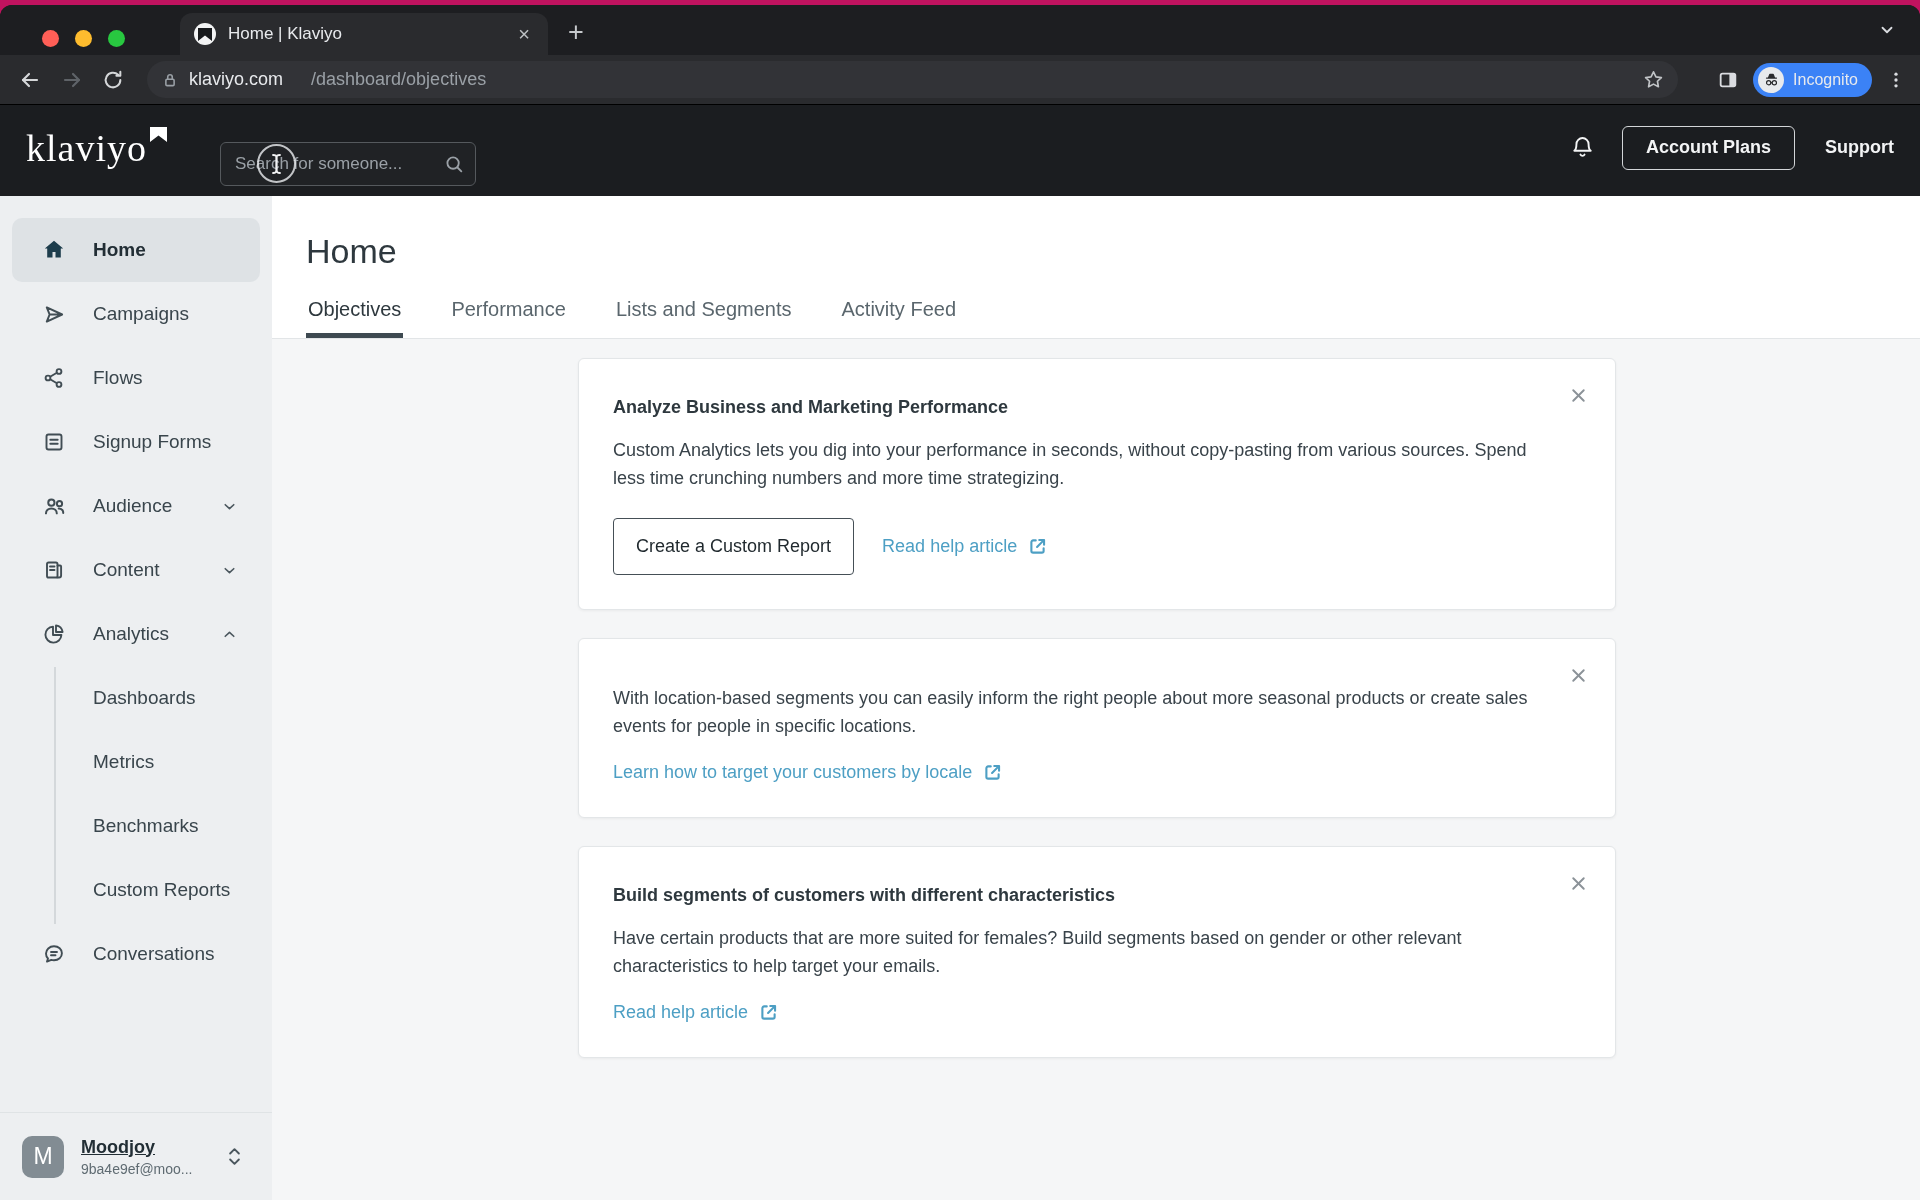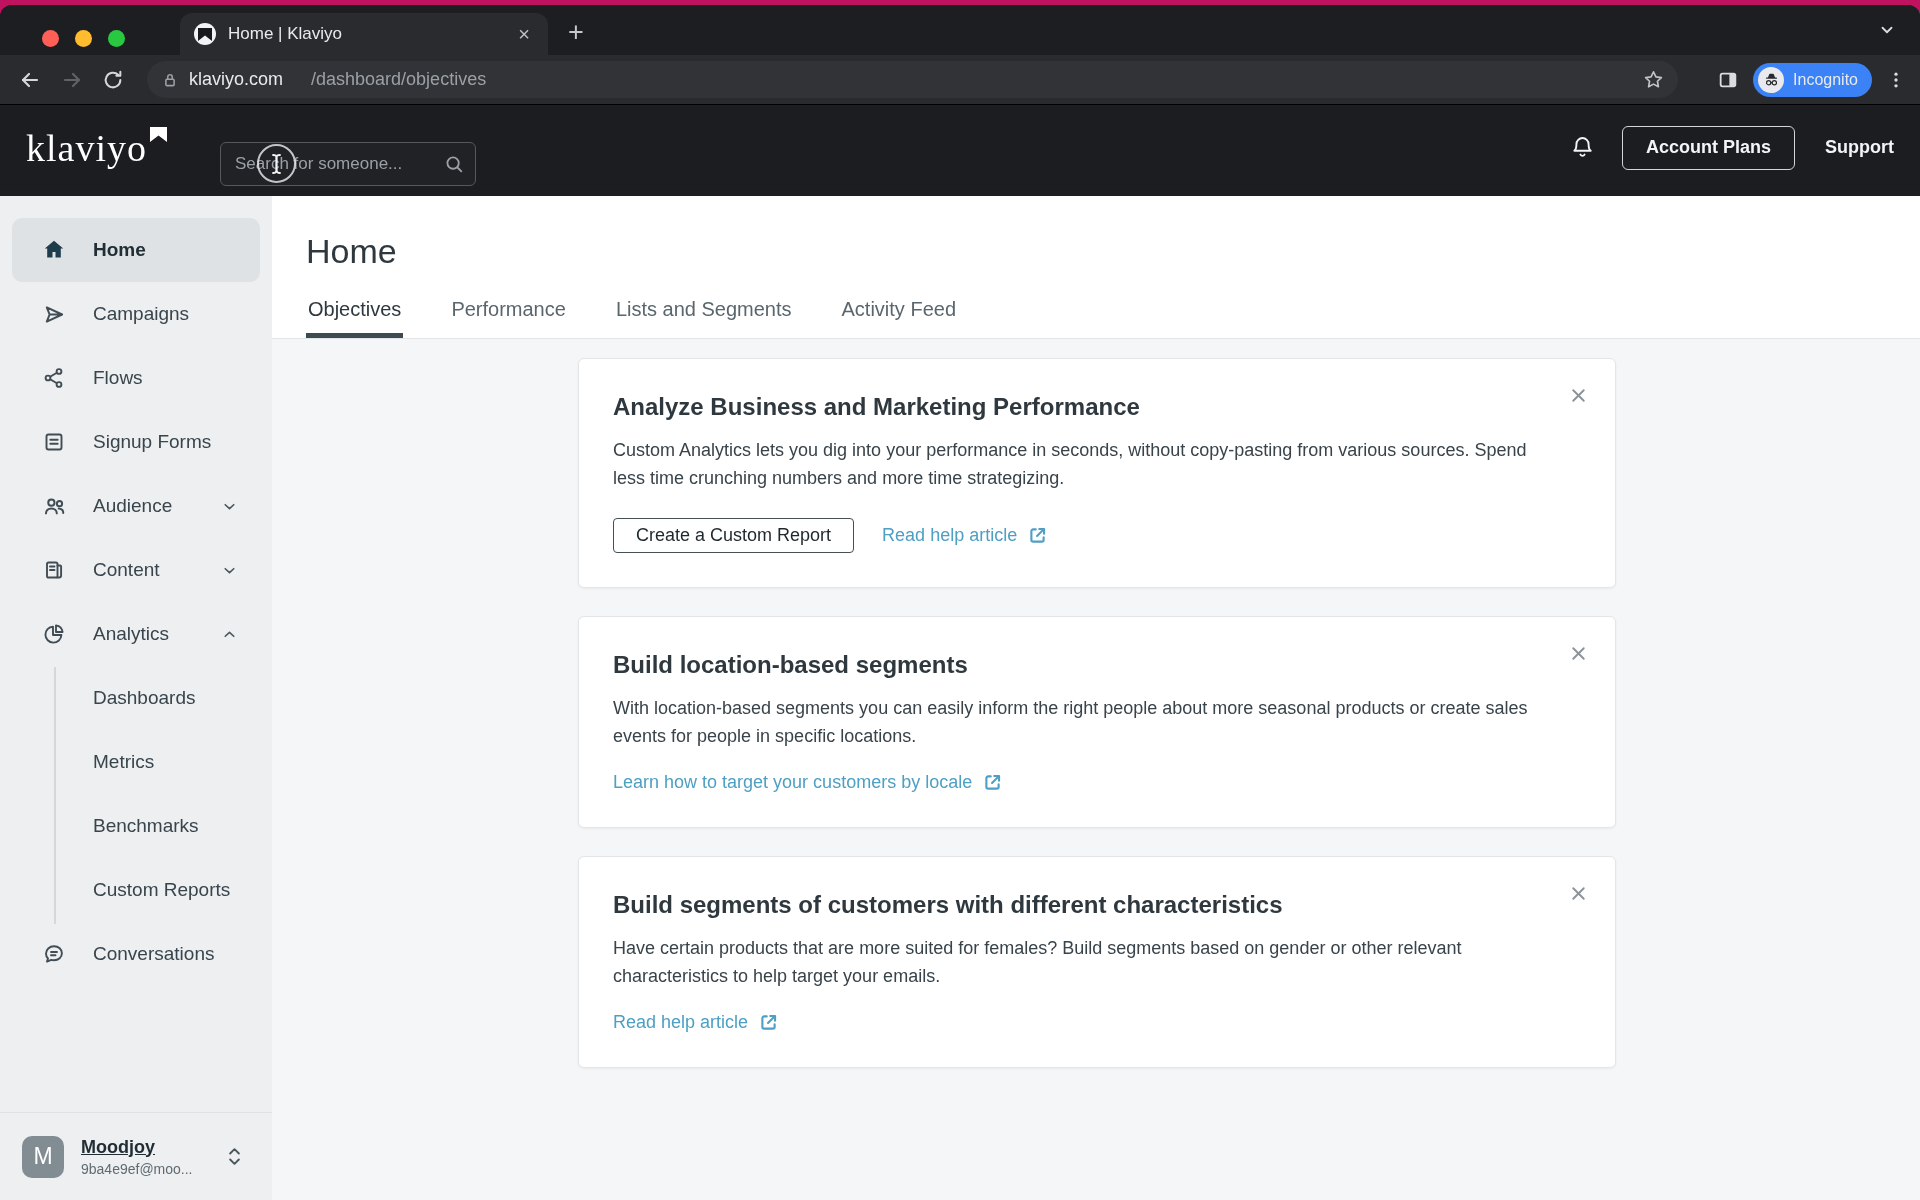--- a/index.html
+++ b/index.html
@@ -77,25 +77,25 @@
   .main { flex:1; background:#fff; display:flex; flex-direction:column; min-width:0; }
   .page-title { margin:34px 0 0 34px; font-size:34px; font-weight:500; color:#2e383e; line-height:42px; }
   .tabs { display:flex; gap:46px; margin:16px 0 0 34px; border-bottom:none; }
   .tabrow { border-bottom:1px solid #e2e5e7; }
   .tabitem { font-size:20px; color:#5a666d; padding:10px 2px 17px 2px; position:relative; }
   .tabitem.active { color:#2e383e; font-weight:500; }
   .tabitem.active::after { content:""; position:absolute; left:0; right:0; bottom:0; height:5px; background:#3e4a51; }
   .content { flex:1; background:#f5f6f7; overflow:hidden; padding:19px 0 0 306px; }
   .card { position:relative; width:1038px; background:#fff; border:1px solid #e3e6e8; border-radius:6px;
           box-shadow:0 1px 3px rgba(0,0,0,.05); padding:32px 70px 34px 34px; margin-bottom:28px; }
-  .card-title { font-size:24px; font-weight:700; color:#2e383e; line-height:32px; }
+  .card-title { font-size:18px; font-weight:700; color:#2e383e; line-height:32px; }
   .card-body { margin-top:13px; font-size:18px; color:#39434a; line-height:28px; max-width:985px; }
   .card-actions { margin-top:26px; display:flex; align-items:center; gap:28px; }
   .card-actions.tight { margin-top:22px; }
-  .btn-outline { background:#fff; border:1px solid #454f56; border-radius:4px; padding:6px 22px;
+  .btn-outline { background:#fff; border:1px solid #454f56; border-radius:4px; padding:17px 22px;
                  font-size:18px; font-weight:500; color:#1f282d; font-family:"Liberation Sans",sans-serif; }
   .helplink { display:inline-flex; align-items:center; gap:10px; color:#4d9fc4; font-size:18px; text-decoration:none; }
   .card-close { position:absolute; top:26px; right:26px; color:#8b9298; display:flex; }
 </style>
 </head>
 <body>
 
 <div class="screen">
   <div class="browser">
 
@@ -370,21 +370,20 @@
             </div>
             <span class="card-close">
               <svg width="21" height="21" viewBox="0 0 24 24" fill="none" stroke="currentColor" stroke-width="2.2" stroke-linecap="round">
                   <line x1="6" y1="6" x2="18" y2="18"></line>
                   <line x1="18" y1="6" x2="6" y2="18"></line>
                 </svg>
             </span>
           </div>
 
           <div class="card">
-            <div class="card-title">Build location-based segments</div>
             <div class="card-body">With location-based segments you can easily inform the right people about more seasonal products or create sales events for people in specific locations.</div>
             <div class="card-actions tight">
               <a class="helplink" href="#">
                 <span>Learn how to target your customers by locale</span>
                 <svg width="21" height="21" viewBox="0 0 24 24" fill="none" stroke="currentColor" stroke-width="2.4" stroke-linecap="round" stroke-linejoin="round">
                     <path d="M10 5H7a2 2 0 0 0-2 2v10a2 2 0 0 0 2 2h10a2 2 0 0 0 2-2v-3"></path>
                     <path d="M14 4.5h5.5V10"></path>
                     <path d="M19 5l-7.5 7.5"></path>
                   </svg>
               </a>

